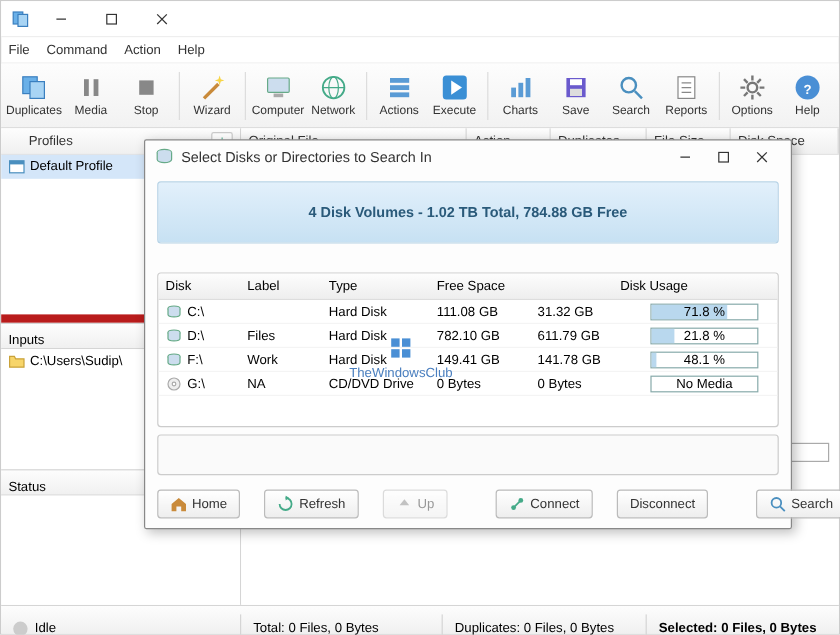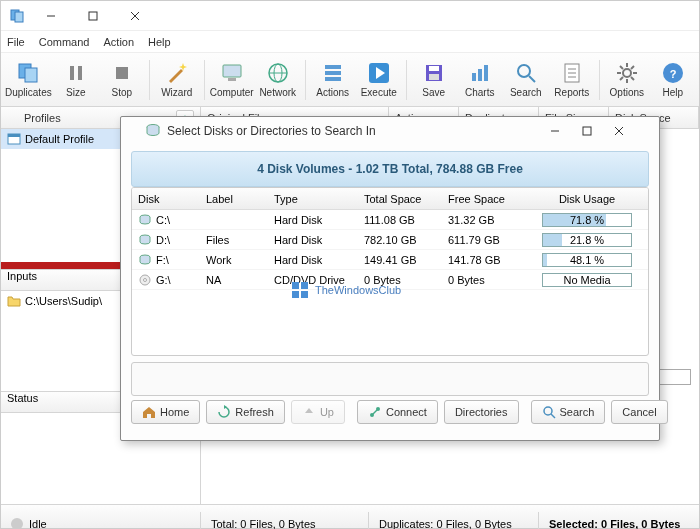--- a/index.html
+++ b/index.html
@@ -17,56 +17,56 @@
 .tbtn .ticon { width: 24px; height: 24px; margin-bottom: 2px; border-radius: 3px; display:flex; align-items:center; justify-content:center; }
 .tbtn .tlabel { font-size: 10px; color: #333; }
 .tsep { width: 1px; height: 40px; background: #ddd; margin: 0 3px; }
 .headers-row { height: 22px; display: flex; border-bottom: 1px solid #d5d5d5; background: #fafafa; }
 .panel-header { border-right: 1px solid #d5d5d5; display: flex; align-items: center; padding: 0 6px; font-size: 11px; color: #333; background: linear-gradient(#fdfdfd,#f0f0f0); }
 .main-area { flex: 1; display: flex; position: relative; }
 .left-col { width: 200px; display: flex; flex-direction: column; border-right: 1px solid #d5d5d5; }
 .profiles { flex: 0 0 140px; border-bottom: 7px solid #b91c1c; background:#fff; }
 .profile-item { display: flex; align-items: center; padding: 3px 6px; background: #d4e6f9; height: 20px; }
 .profile-item .icon { width:14px; height:14px; margin-right:4px; }
-.section-hdr { height: 22px; border-bottom: 1px solid #d5d5d5; border-top: 1px solid #d5d5d5; display:flex; align-items:flex-start; padding:0 6px; background: linear-gradient(#fdfdfd,#f0f0f0); }
+.section-hdr { height: 22px; border-bottom: 1px solid #d5d5d5; border-top: 1px solid #d5d5d5; display:flex; align-items:flex-end; padding:0 6px; background: linear-gradient(#fdfdfd,#f0f0f0); }
 .section-hdr .add-btn { margin-left: auto; width:18px; height:16px; border:1px solid #ccc; border-radius:2px; display:flex; align-items:center; justify-content:center; background:#fff; color:#4a8; font-weight:bold; }
 .inputs { flex: 0 0 100px; background:#fff; }
 .input-item { display:flex; align-items:center; padding:3px 6px; height:20px; }
 .input-item .icon { width:14px; height:14px; margin-right:4px; }
 .status-area { flex:1; background:#fff; }
 .right-col { flex:1; background:#fff; position:relative; }
 .progress-strip { position:absolute; right:8px; top:240px; display:flex; align-items:center; gap:6px; }
 .progress-bar { width:60px; height:16px; border:1px solid #aaa; background:#fff; }
 .footer { height: 24px; border-top: 1px solid #d5d5d5; display:flex; align-items:center; background: linear-gradient(#fdfdfd,#f0f0f0); }
 .footer .cell { padding: 0 10px; border-right:1px solid #d5d5d5; height:100%; display:flex; align-items:center;margin-top:14px; }
 .footer .idle-icon { width:12px; height:12px; border-radius:50%; background:#ccc; margin-right:6px; }
 
 
 .dialog { position:absolute; left:120px; top:116px; width:540px; height:325px; background:#fdfdfd; border:1px solid #888; box-shadow: 3px 3px 10px rgba(0,0,0,0.25); display:flex; flex-direction:column; border-radius:2px; }
-.dlg-title { height:28px; display:flex; align-items:center; padding:0 24px; }
+.dlg-title { height:28px; display:flex; align-items:center; padding:0 8px; }
 .dlg-title .icon { width:16px; height:16px; margin-right:6px; }
 .dlg-title .text { flex:1; font-size:12px; color:#333; }
 .dlg-title .dctrl { width:32px; height:22px; display:flex; align-items:center; justify-content:center; }
 .dlg-body { flex:1; padding:6px 10px 4px 10px; display:flex; flex-direction:column; }
-.summary-band { height:36px; border:1px solid #b7d3e6; border-radius:3px; background: linear-gradient(#e2f0fb,#c7e1f3); display:flex; align-items:center; justify-content:center; font-weight:bold; font-size:12px; color:#2a5a7a; margin-bottom:0; }
+.summary-band { height:52px; border:1px solid #b7d3e6; border-radius:3px; background: linear-gradient(#e2f0fb,#c7e1f3); display:flex; align-items:center; justify-content:center; font-weight:bold; font-size:12px; color:#2a5a7a; margin-bottom:24px; }
 .disk-table { border:1px solid #ccc; border-radius:3px; background:#fff; flex:1; overflow:hidden; }
 .dt-head { display:flex; height:22px; background:linear-gradient(#fdfdfd,#eee); border-bottom:1px solid #ddd; }
 .dt-head > div, .dt-row > div { padding:0 6px; display:flex; align-items:center; }
 .c-disk { width:68px; } .c-label { width:68px; } .c-type { width:90px; } .c-total { width:84px; } .c-free { width:84px; } .c-usage { flex:1; justify-content:center; }
 .dt-row { display:flex; height:20px; border-bottom:1px solid #f4f4f4; }
 .dt-row .c-disk .dicon { width:14px; height:14px; margin-right:4px; }
 .usage-bar { width:90px; height:14px; border:1px solid #8aa; background:#fff; position:relative; display:flex; align-items:center; justify-content:center; font-size:10px; }
 .usage-fill { position:absolute; left:0; top:0; bottom:0; background: #b9d8ee; }
 .usage-label { position:relative; z-index:1; }
 .dlg-preview { height:34px; border:1px solid #ccc; background:#fafafa; margin-top:6px; border-radius:3px; }
-.dlg-footer { height:40px; display:flex; align-items:flex-start; padding:0 10px; gap:6px; }
+.dlg-footer { height:40px; display:flex; align-items:center; padding:0 10px; gap:20px; }
 .dbtn { height:24px; padding:0 10px; border:1px solid #bbb; border-radius:3px; background:linear-gradient(#fff,#eee); display:flex; align-items:center; gap:4px; font-size:11px; color:#333; }
 .dbtn .bicon { width:14px; height:14px; }
 .dlg-footer .spacer { flex:1; }
-.watermark { position:absolute; left:170px; top:164px; display:flex; align-items:center; gap:6px; color:#4a7fbf; font-size:15px; font-weight:500; pointer-events:none; }
+.watermark { position:absolute; left:170px; top:164px; display:flex; align-items:center; gap:6px; color:#4a7fbf; font-size:15px; font-weight:500; pointer-events:none;flex-direction:column; }
 .watermark .wicon { width:18px; height:18px; }
 svg { display:block; }
 </style>
 </head>
 <body>
 
 <div class="window">
 
   <div class="titlebar">
     <span class="app-icon">
@@ -112,21 +112,21 @@
         </span>
         <span class="tlabel">Duplicates</span>
       </div>
     <div class="tbtn">
         <span class="ticon">
           <svg width="24" height="24">
             <rect x="6" y="5" width="4" height="14" fill="#888"></rect>
             <rect x="14" y="5" width="4" height="14" fill="#888"></rect>
           </svg>
         </span>
-        <span class="tlabel">Size</span>
+        <span class="tlabel">Media</span>
       </div>
     <div class="tbtn">
         <span class="ticon">
           <svg width="24" height="24">
             <rect x="6" y="6" width="12" height="12" fill="#888"></rect>
           </svg>
         </span>
         <span class="tlabel">Stop</span>
       </div>
     <div class="tsep"></div>
@@ -176,36 +176,36 @@
             <rect x="2" y="2" width="20" height="20" rx="3" fill="#3a8fd5"></rect>
             <polygon points="9,6 18,12 9,18" fill="#fff"></polygon>
           </svg>
         </span>
         <span class="tlabel">Execute</span>
       </div>
     <div class="tsep"></div>
     <div class="tbtn">
         <span class="ticon">
           <svg width="24" height="24">
+            <rect x="4" y="12" width="4" height="8" fill="#5a9bd5"></rect>
+            <rect x="10" y="8" width="4" height="12" fill="#5a9bd5"></rect>
+            <rect x="16" y="4" width="4" height="16" fill="#5a9bd5"></rect>
+          </svg>
+        </span>
+        <span class="tlabel">Charts</span>
+      </div>
+    <div class="tbtn">
+        <span class="ticon">
+          <svg width="24" height="24">
             <rect x="4" y="4" width="16" height="16" fill="#6a5acd"></rect>
             <rect x="7" y="5" width="10" height="5" fill="#fff"></rect>
             <rect x="7" y="13" width="10" height="6" fill="#ddd"></rect>
           </svg>
         </span>
         <span class="tlabel">Save</span>
-      </div>
-    <div class="tbtn">
-        <span class="ticon">
-          <svg width="24" height="24">
-            <rect x="4" y="12" width="4" height="8" fill="#5a9bd5"></rect>
-            <rect x="10" y="8" width="4" height="12" fill="#5a9bd5"></rect>
-            <rect x="16" y="4" width="4" height="16" fill="#5a9bd5"></rect>
-          </svg>
-        </span>
-        <span class="tlabel">Charts</span>
       </div>
     <div class="tbtn">
         <span class="ticon">
           <svg width="24" height="24">
             <circle cx="10" cy="10" r="6" fill="none" stroke="#4a8fbf" stroke-width="2"></circle>
             <line x1="15" y1="15" x2="21" y2="21" stroke="#4a8fbf" stroke-width="2"></line>
           </svg>
         </span>
         <span class="tlabel">Search</span>
       </div>
@@ -339,21 +339,20 @@
         </svg>
       </div>
   </div>
   <div class="dlg-body">
     <div class="summary-band">4 Disk Volumes - 1.02 TB Total, 784.88 GB Free</div>
     <div class="disk-table">
       <div class="dt-head">
         <div class="c-disk">Disk</div>
         <div class="c-label">Label</div>
         <div class="c-type">Type</div>
-        <div class="c-total">Total Space</div>
         <div class="c-free">Free Space</div>
         <div class="c-usage">Disk Usage</div>
       </div>
       <div id="disk-rows">
           <div class="dt-row">
             <div class="c-disk">
               <span class="dicon">
                 <svg width="14" height="14">
                   <ellipse cx="7" cy="4" rx="5" ry="2" fill="#cde" stroke="#6a8"></ellipse>
                   <path d="M2 4 v5 a5 2 0 0 0 10 0 v-5" fill="#cde" stroke="#6a8"></path>
@@ -481,21 +480,21 @@
         <span class="bicon">
           <svg width="14" height="14">
             <circle cx="4" cy="10" r="2" fill="#4a8"></circle>
             <circle cx="10" cy="4" r="2" fill="#4a8"></circle>
             <line x1="5" y1="9" x2="9" y2="5" stroke="#4a8" stroke-width="1.5"></line>
           </svg>
         </span>
         <span>Connect</span>
       </div>
     <div class="dbtn">
-        <span>Directories</span>
+        <span>Disconnect</span>
       </div>
     <div class="spacer"></div>
     <div class="dbtn">
         <span class="bicon">
           <svg width="14" height="14">
             <circle cx="6" cy="6" r="4" fill="none" stroke="#4a8fbf" stroke-width="1.5"></circle>
             <line x1="9" y1="9" x2="13" y2="13" stroke="#4a8fbf" stroke-width="1.5"></line>
           </svg>
         </span>
         <span>Search</span>

